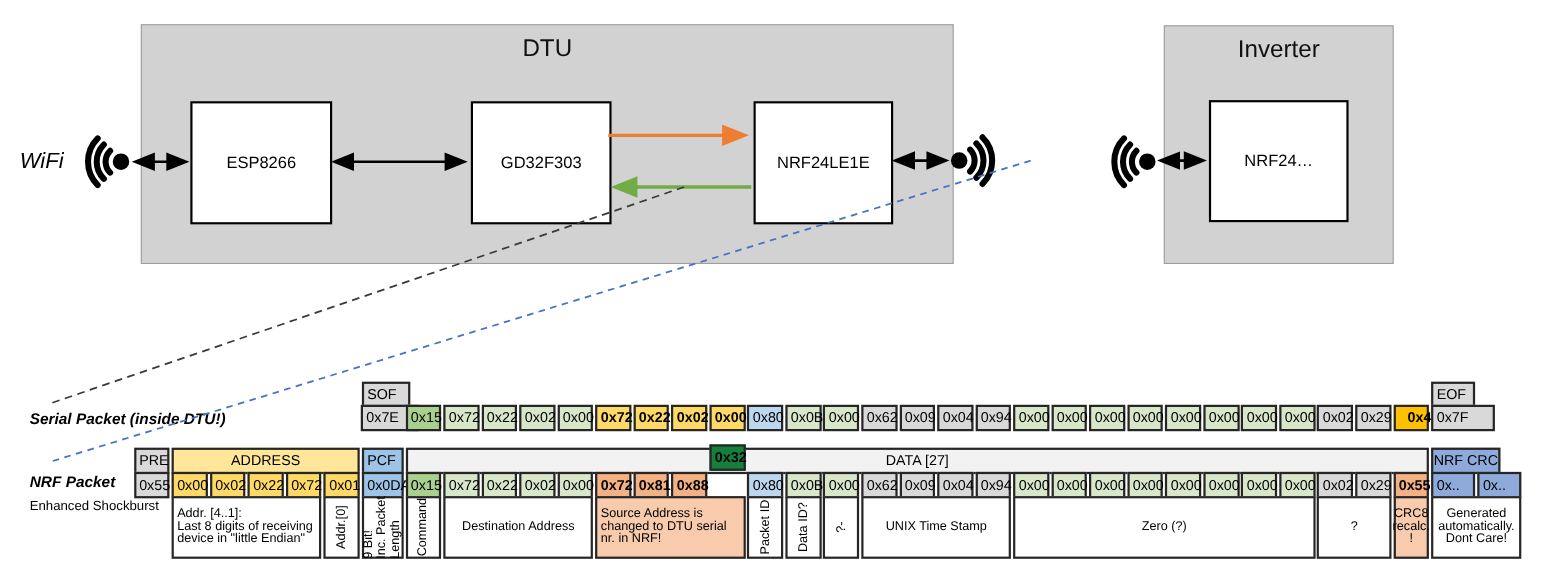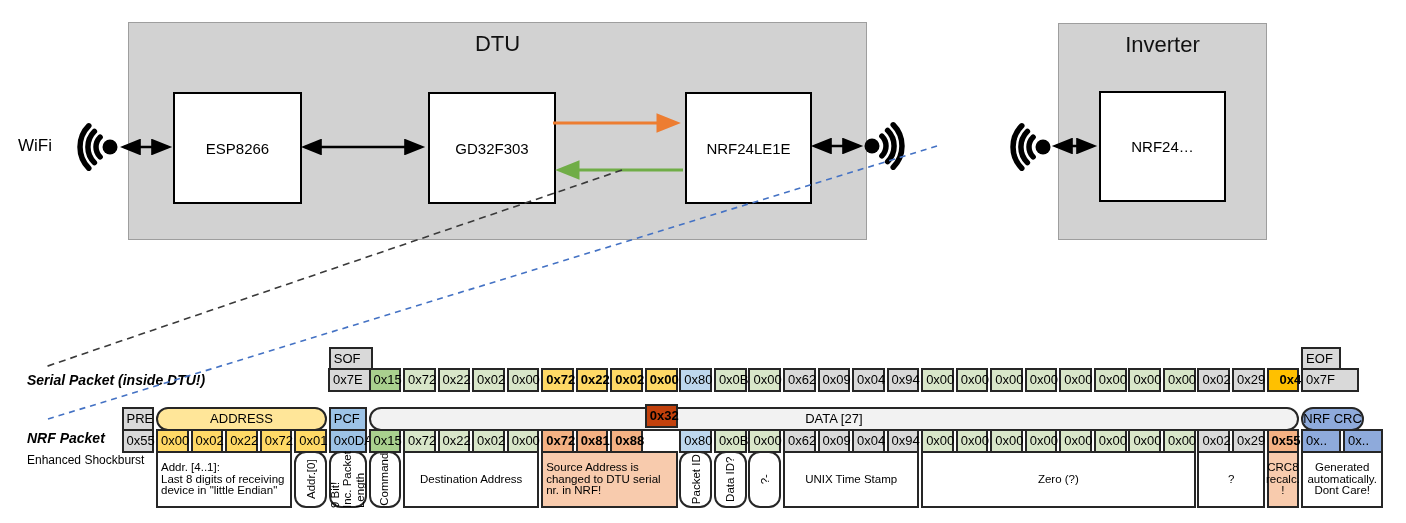--- a/index.html
+++ b/index.html
@@ -2,26 +2,26 @@
 <html><head>
 <meta charset="utf-8">
 <style>
   html,body{margin:0;padding:0;background:#fff;}
   #stage{position:relative;width:1406px;height:523px;background:#fff;overflow:hidden;
          font-family:"Liberation Sans",sans-serif;color:#000;}
   .grayblock{position:absolute;background:#d2d2d2;border:1px solid #9e9e9e;}
   .blocktitle{position:absolute;width:100%;text-align:center;top:8px;font-size:22px;color:#111;}
   .comp{position:absolute;background:#fff;border:2.5px solid #000;display:flex;align-items:center;justify-content:center;
         font-size:15px;z-index:2;}
-  .wifi-label{position:absolute;left:18px;top:136px;font-size:17px;}
+  .wifi-label{position:absolute;left:18px;top:136px;font-size:20px;font-style:italic;}
   #svglayer{position:absolute;left:0;top:0;z-index:6;pointer-events:none;}
   #table-layer{position:absolute;left:0;top:0;width:100%;height:100%;z-index:3;}
   .cell{position:absolute;border:2px solid #262626;box-sizing:border-box;display:flex;align-items:center;
         justify-content:flex-start;padding-left:3px;font-size:13px;line-height:1.02;background:#fff;overflow:visible;}
-  .cell.ctr{justify-content:center;padding-left:0;text-align:center;border-radius:12px;}
+  .cell.ctr{justify-content:center;padding-left:0;text-align:center;}
   .cell.ann{font-size:11.5px;justify-content:center;padding-left:0;text-align:center;white-space:pre;}
   .cell.ann.al{justify-content:flex-start;text-align:left;padding-left:3px;}
   .vtext{transform:rotate(-90deg);white-space:pre;font-size:11.5px;text-align:left;line-height:1.08;}
   .pktlabel{position:absolute;font-size:14px;font-weight:700;font-style:italic;z-index:4;}
   .sublabel{position:absolute;font-size:12px;z-index:4;}
 </style>
 </head>
 <body>
 
 <div id="stage">
@@ -97,21 +97,21 @@
       <div class="cell" style="left: 294.25px; width: 32.75px; top: 429px; height: 24px; background: rgb(255, 217, 102); white-space: pre;">0x01</div>
       <div class="cell" style="left: 328.8px; width: 37.9px; top: 429px; height: 24px; background: rgb(157, 195, 230); white-space: pre;">0x0DA</div>
       <div class="cell" style="left: 368.5px; width: 32.74px; top: 429px; height: 24px; background: rgb(169, 208, 142); white-space: pre;">0x15</div>
       <div class="cell" style="left: 403.04px; width: 32.74px; top: 429px; height: 24px; background: rgb(216, 230, 201); white-space: pre;">0x72</div>
       <div class="cell" style="left: 437.58px; width: 32.74px; top: 429px; height: 24px; background: rgb(216, 230, 201); white-space: pre;">0x22</div>
       <div class="cell" style="left: 472.12px; width: 32.74px; top: 429px; height: 24px; background: rgb(216, 230, 201); white-space: pre;">0x02</div>
       <div class="cell" style="left: 506.66px; width: 32.74px; top: 429px; height: 24px; background: rgb(216, 230, 201); white-space: pre;">0x00</div>
       <div class="cell" style="left: 541.2px; width: 32.74px; top: 429px; height: 24px; background: rgb(244, 177, 131); font-weight: 700; white-space: pre;">0x72</div>
       <div class="cell" style="left: 575.74px; width: 32.74px; top: 429px; height: 24px; background: rgb(244, 177, 131); font-weight: 700; white-space: pre;">0x81</div>
       <div class="cell" style="left: 610.28px; width: 32.74px; top: 429px; height: 24px; background: rgb(244, 177, 131); font-weight: 700; white-space: pre;">0x88</div>
-      <div class="cell" style="left: 644.82px; width: 32.74px; top: 404px; height: 24px; background: #c2410c; font-weight: 700; white-space: pre;">0x32</div>
+      <div class="cell" style="left: 644.82px; width: 32.74px; top: 404px; height: 24px; background: #15803d; font-weight: 700; white-space: pre;">0x32</div>
       <div class="cell" style="left: 679.36px; width: 32.74px; top: 429px; height: 24px; background: rgb(189, 215, 238); white-space: pre;">0x80</div>
       <div class="cell" style="left: 713.9px; width: 32.74px; top: 429px; height: 24px; background: rgb(216, 230, 201); white-space: pre;">0x0B</div>
       <div class="cell" style="left: 748.44px; width: 32.74px; top: 429px; height: 24px; background: rgb(216, 230, 201); white-space: pre;">0x00</div>
       <div class="cell" style="left: 782.98px; width: 32.74px; top: 429px; height: 24px; background: rgb(217, 217, 217); white-space: pre;">0x62</div>
       <div class="cell" style="left: 817.52px; width: 32.74px; top: 429px; height: 24px; background: rgb(217, 217, 217); white-space: pre;">0x09</div>
       <div class="cell" style="left: 852.06px; width: 32.74px; top: 429px; height: 24px; background: rgb(217, 217, 217); white-space: pre;">0x04</div>
       <div class="cell" style="left: 886.6px; width: 32.74px; top: 429px; height: 24px; background: rgb(217, 217, 217); white-space: pre;">0x94</div>
       <div class="cell" style="left: 921.14px; width: 32.74px; top: 429px; height: 24px; background: rgb(216, 230, 201); white-space: pre;">0x00</div>
       <div class="cell" style="left: 955.68px; width: 32.74px; top: 429px; height: 24px; background: rgb(216, 230, 201); white-space: pre;">0x00</div>
       <div class="cell" style="left: 990.22px; width: 32.74px; top: 429px; height: 24px; background: rgb(216, 230, 201); white-space: pre;">0x00</div>

